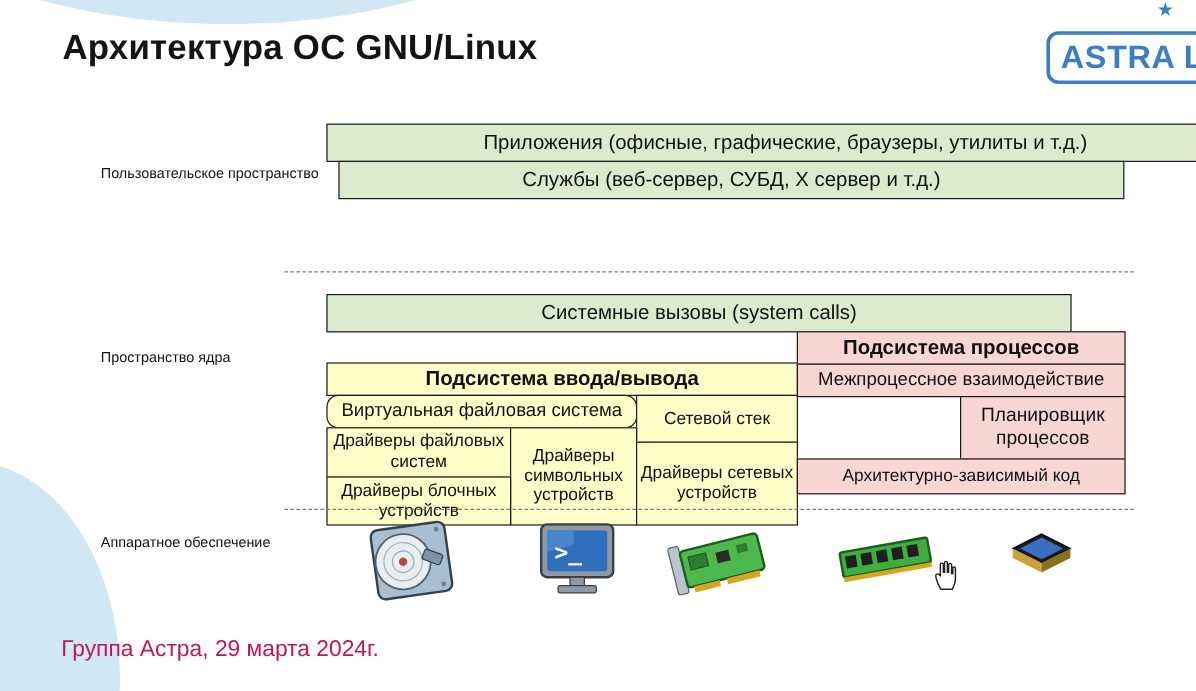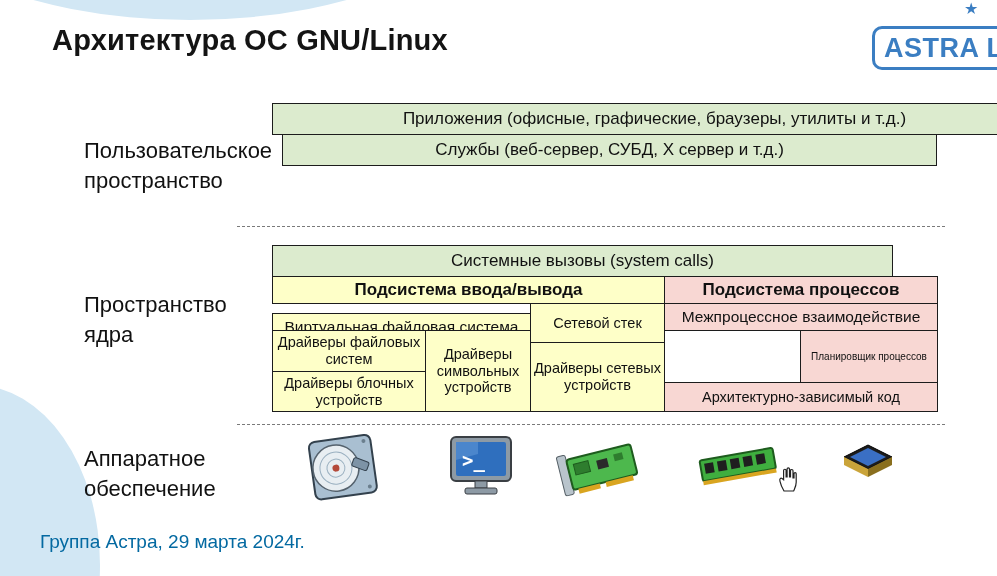--- a/index.html
+++ b/index.html
@@ -27,74 +27,74 @@
   }
   .logo-text{
     font-size:27px;font-weight:bold;color:#3b7ec2;
     padding-left:9px;letter-spacing:.5px;white-space:nowrap;
   }
   .logo-star{
     position:absolute;left:964px;top:1px;font-size:16px;color:#3b7ec2;line-height:1;
   }
 
   .side-label{
-    position:absolute;font-size:22px;line-height:1.35;color:#111;
+    position:absolute;font-size:12px;line-height:1.35;color:#111;
   }
   .lbl-user{left:84px;top:136px;width:195px;}
   .lbl-kernel{left:84px;top:290px;width:150px;}
   .lbl-hw{left:84px;top:444px;width:150px;}
 
   .cell{
     position:absolute;box-sizing:border-box;
     border:1px solid #1c1c1c;
     display:flex;align-items:center;justify-content:center;
     text-align:center;line-height:1.15;padding:1px 3px;
   }
   .green{background:#dcebce;}
-  .yellow{background:#feffc8;}
+  .yellow{background:#feffc8;margin-top:26px;}
   .pink{background:#f8d7d3;}
   .fs17{font-size:17px;}
   .fs15{font-size:15.5px;}
   .fs14{font-size:14.5px;}
   .hdr{font-weight:bold;font-size:17px;}
 
   .us1{left:272px;top:103px;width:765px;height:32px;}
   .us2{left:282px;top:134px;width:655px;height:32px;}
   .us3{left:291px;top:165px;width:646px;height:32px;}
 
   .dashline{position:absolute;border-top:1px dashed #7a7a7a;height:0;width:708px;left:237px;}
   .dash1{top:226px;}
   .dash2{top:424px;}
 
   .syscalls{left:272px;top:245px;width:621px;height:32px;}
   .io-hdr{left:272px;top:276px;width:393px;height:28px;}
   .proc-hdr{left:664px;top:276px;width:274px;height:28px;}
 
-  .vfs{left:272px;top:313px;width:259px;height:28px;}
+  .vfs{left:272px;top:303px;width:259px;height:28px;border-radius:10px;}
   .netstack{left:530px;top:303px;width:135px;height:40px;}
   .fsdrv{left:272px;top:330px;width:154px;height:42px;}
   .chardrv{left:425px;top:330px;width:106px;height:82px;}
   .blockdrv{left:272px;top:371px;width:154px;height:41px;}
   .netdrv{left:530px;top:342px;width:135px;height:70px;}
   .ipc{left:664px;top:303px;width:274px;height:28px;}
   .mem{left:664px;top:330px;width:137px;height:53px;font-size:15.5px;}
-  .sched{left:800px;top:330px;width:138px;height:53px;font-size:10px;}
+  .sched{left:800px;top:330px;width:138px;height:53px;font-size:16px;}
   .arch{left:664px;top:382px;width:274px;height:30px;}
 
   .hw-icon{position:absolute;}
   .icon-hdd{left:305px;top:432px;}
   .icon-term{left:447px;top:434px;}
   .icon-nic{left:556px;top:438px;}
   .icon-ram{left:697px;top:442px;}
   .icon-cpu{left:840px;top:440px;}
   .hand-cursor{position:absolute;left:776px;top:466px;}
 
   .footer{
-    position:absolute;left:40px;top:531px;
-    font-size:19px;color:#0369a1;
+    position:absolute;left:51px;top:531px;
+    font-size:19px;color:#be185d;
   }
 </style>
 </head>
 <body>
 
 <div class="slide">
 
   <div class="blob blob-top"></div>
   <div class="blob blob-bottom"></div>
 

